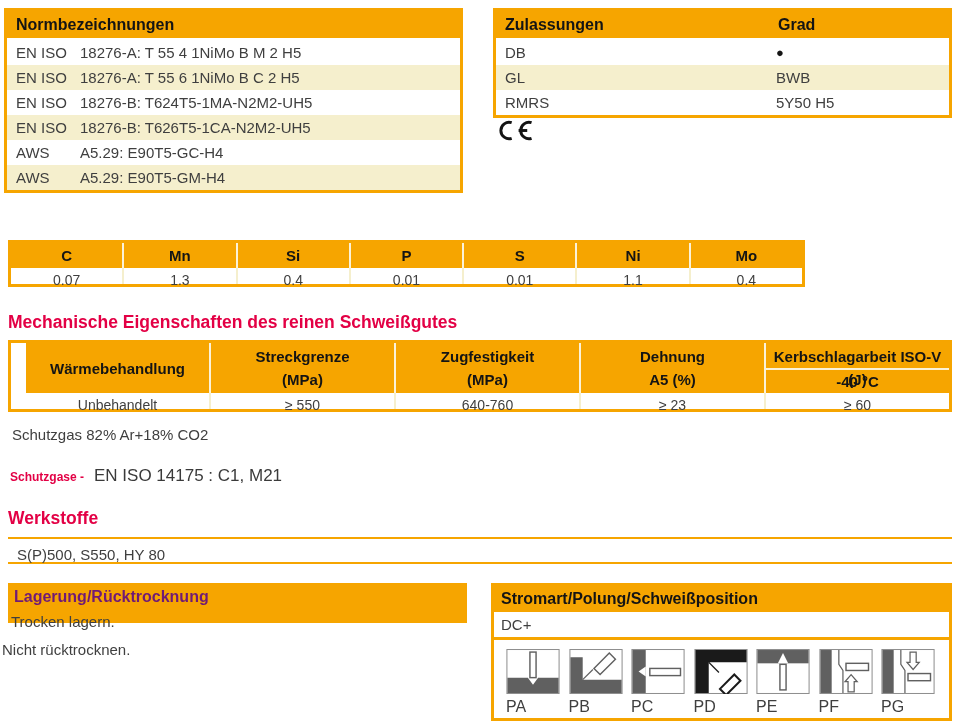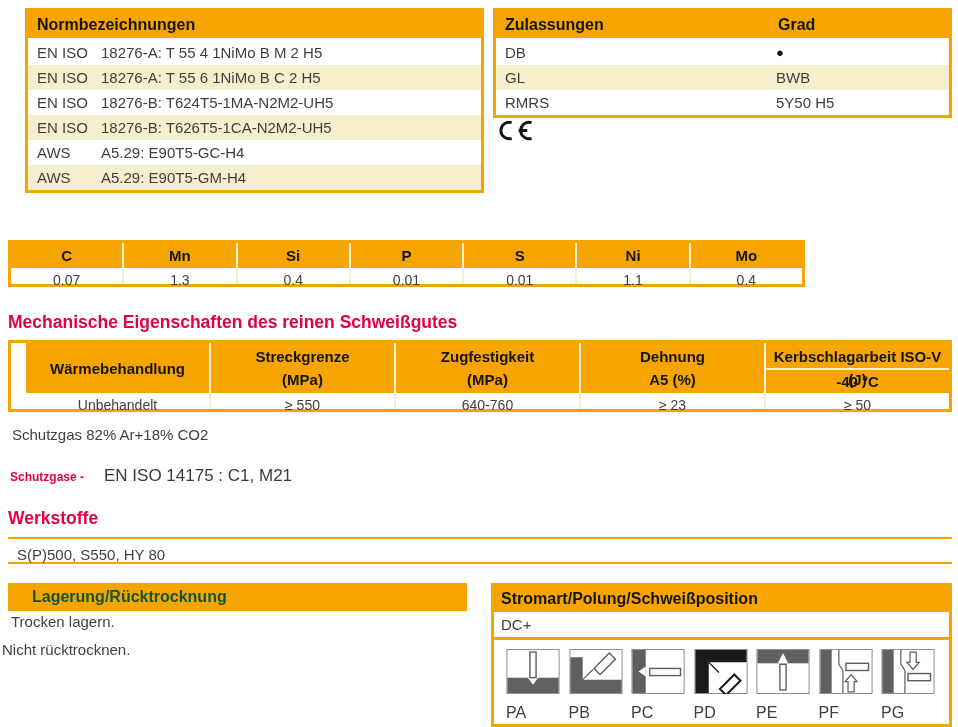--- a/index.html
+++ b/index.html
@@ -19,21 +19,21 @@
   .trow{display:flex;font-size:15px;height:25px;line-height:25px;color:#3f3f3f;}
   .trow.alt{background:#F5EFCD;}
   .trow .org{flex:0 0 64px;padding-left:9px;}
   .trow .spec{flex:1;}
   .trow .org-wide{flex:0 0 271px;padding-left:9px;}
   .grad-col{position:absolute;left:282px;top:0;}
   .dot{font-size:13px;color:#141414;}
 
   
   .redhead{color:#E30045;font-weight:bold;font-size:17.5px;}
-  .inline-val{color:#3a3a3a;font-weight:normal;font-size:17px;margin-left:20px;}
+  .inline-val{color:#3a3a3a;font-weight:normal;font-size:17px;margin-left:10px;}
 
   
   .gridtable{border:3px solid #F6A500;box-sizing:border-box;background:#fff;}
   .gridtable .hrow{display:flex;background:#F6A500;}
   .gridtable .hcell{
     flex:1;text-align:center;font-weight:bold;color:#141414;font-size:15px;
     height:25px;line-height:25px;border-left:2px solid #FBF2D8;box-sizing:border-box;
   }
   .gridtable .hcell:first-child{border-left:none;}
   .gridtable .brow{display:flex;background:#fff;}
@@ -52,45 +52,45 @@
 
   .note{font-size:15px;color:#3f3f3f;}
 
   .matbox{
     border-top:2px solid #F6A500;border-bottom:2px solid #F6A500;
     height:27px;line-height:31px;padding-left:9px;font-size:15px;color:#3f3f3f;
     box-sizing:border-box;
   }
 
   .barhead{
-    background:#F6A500;color:#14532d;font-weight:bold;font-size:16px;
-    height:28px;line-height:27px;padding-left:24px;box-sizing:border-box;
+    background:#F6A500;color:#701a75;font-weight:bold;font-size:16px;
+    height:40px;line-height:27px;padding-left:6px;box-sizing:border-box;
   }
   .plainline{font-size:15px;color:#3f3f3f;}
 
   
   .current-box{border:3px solid #F6A500;box-sizing:border-box;background:#a16207;}
   .current-box .chead{
     background:#F6A500;color:#141414;font-weight:bold;font-size:16px;
     height:26px;line-height:26px;padding-left:7px;
   }
   .current-box .crow{
     background:#fff;height:25px;line-height:25px;padding-left:7px;font-size:15px;
     color:#3f3f3f;border-bottom:3px solid #F6A500;
   }
   .positions{display:flex;justify-content:space-between;padding:9px 12px 2px 12px;background:#fff;}
   .pos-cell{width:56px;}
-  .pos-label{font-size:16px;color:#3f3f3f;margin-top:6px;}
+  .pos-label{font-size:16px;color:#3f3f3f;margin-top:0;}
 </style>
 </head>
 <body>
 
 <div class="page">
 
-  <div class="abs otable" style="left:25px;top:8px;width:459px;">
+  <div class="abs otable" style="left:4px;top:8px;width:459px;">
     <div class="thead">Normbezeichnungen</div>
     <div class="trow">
       <span class="org">EN ISO</span>
       <span class="spec">18276-A: T 55 4 1NiMo B M 2 H5</span>
     </div>
     <div class="trow alt">
       <span class="org">EN ISO</span>
       <span class="spec">18276-A: T 55 6 1NiMo B C 2 H5</span>
     </div>
     <div class="trow">
@@ -180,21 +180,21 @@
       <div class="hcell divided w4">
         <span class="l1">Kerbschlagarbeit ISO-V (J)</span>
         <span class="l2">-40 °C</span>
       </div>
     </div>
     <div class="brow">
       <div class="bcell w0">Unbehandelt</div>
       <div class="bcell w1">≥ 550</div>
       <div class="bcell w2">640-760</div>
       <div class="bcell w3">≥ 23</div>
-      <div class="bcell w4">≥ 50</div>
+      <div class="bcell w4">≥ 60</div>
     </div>
   </div>
 
   <div class="abs note" style="left:12px;top:426px;">Schutzgas 82% Ar+18% CO2</div>
 
   <div class="abs" style="left:10px;top:466px;">
     <span class="redhead" style="font-size:12px;">Schutzgase -</span><span class="inline-val">EN ISO 14175 : C1, M21</span>
   </div>
 
   <div class="abs redhead" style="left:8px;top:508px;">Werkstoffe</div>

